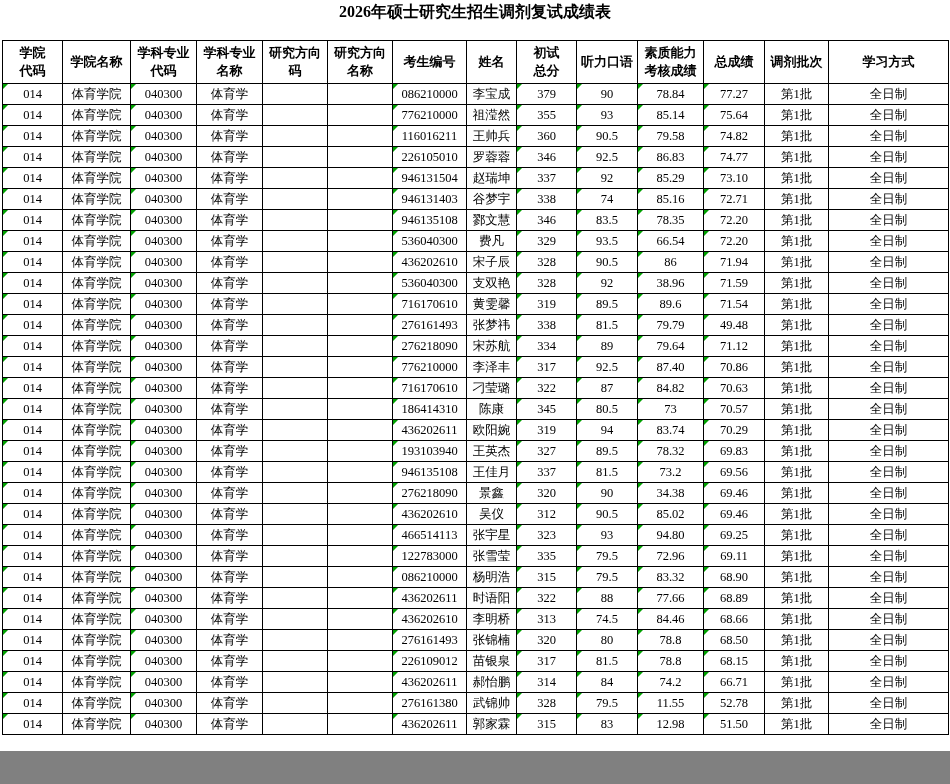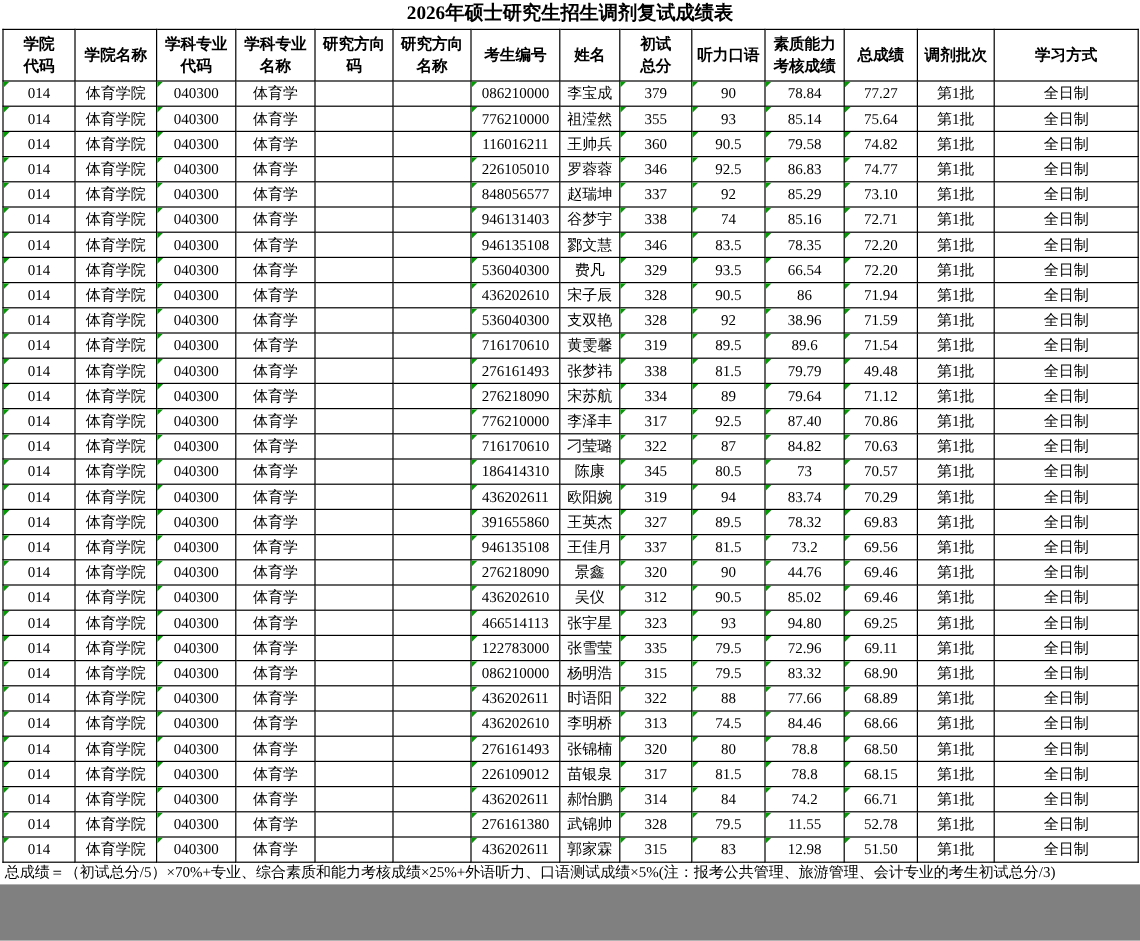--- a/index.html
+++ b/index.html
@@ -10,21 +10,21 @@
     font-family:"Liberation Serif","DejaVu Serif",serif;
     overflow:hidden; position:relative;
   }
   .page { width:950px; height:784px; display:flex; flex-direction:column; }
   .title {
     height:24px; line-height:24px; text-align:center;
     font-weight:bold; font-size:16px; flex:none;
   }
   table {
     border-collapse:collapse; table-layout:fixed;
-    width:946px; margin:0 2px; flex:none;
+    width:946px; margin:16px 2px; flex:none;
     border:1px solid #000;
   }
   th, td {
     border:1px solid #000; text-align:center; vertical-align:middle;
     padding:0 1px; position:relative; overflow:hidden; white-space:nowrap;
   }
   th {
     font-weight:bold; font-size:13px; line-height:1.35;
     height:43px; white-space:pre-line;
   }
@@ -153,21 +153,21 @@
           <td>第1批</td>
           <td>全日制</td>
         </tr>
         <tr>
           <td class="marker">014</td>
           <td>体育学院</td>
           <td class="marker">040300</td>
           <td>体育学</td>
           <td></td>
           <td></td>
-          <td class="marker">848056577</td>
+          <td class="marker">946131504</td>
           <td>赵瑞坤</td>
           <td class="marker">337</td>
           <td class="marker">92</td>
           <td class="marker">85.29</td>
           <td class="marker">73.10</td>
           <td>第1批</td>
           <td>全日制</td>
         </tr>
         <tr>
           <td class="marker">014</td>
@@ -361,21 +361,21 @@
           <td>第1批</td>
           <td>全日制</td>
         </tr>
         <tr>
           <td class="marker">014</td>
           <td>体育学院</td>
           <td class="marker">040300</td>
           <td>体育学</td>
           <td></td>
           <td></td>
-          <td class="marker">391655860</td>
+          <td class="marker">193103940</td>
           <td>王英杰</td>
           <td class="marker">327</td>
           <td class="marker">89.5</td>
           <td class="marker">78.32</td>
           <td class="marker">69.83</td>
           <td>第1批</td>
           <td>全日制</td>
         </tr>
         <tr>
           <td class="marker">014</td>
@@ -397,21 +397,21 @@
           <td class="marker">014</td>
           <td>体育学院</td>
           <td class="marker">040300</td>
           <td>体育学</td>
           <td></td>
           <td></td>
           <td class="marker">276218090</td>
           <td>景鑫</td>
           <td class="marker">320</td>
           <td class="marker">90</td>
-          <td class="marker">44.76</td>
+          <td class="marker">34.38</td>
           <td class="marker">69.46</td>
           <td>第1批</td>
           <td>全日制</td>
         </tr>
         <tr>
           <td class="marker">014</td>
           <td>体育学院</td>
           <td class="marker">040300</td>
           <td>体育学</td>
           <td></td>
@@ -581,15 +581,14 @@
           <td class="marker">315</td>
           <td class="marker">83</td>
           <td class="marker">12.98</td>
           <td class="marker">51.50</td>
           <td>第1批</td>
           <td>全日制</td>
         </tr>
       </tbody>
   </table>
 
-  <div class="footnote">总成绩＝（初试总分/5）×70%+专业、综合素质和能力考核成绩×25%+外语听力、口语测试成绩×5%(注：报考公共管理、旅游管理、会计专业的考生初试总分/3)</div>
   <div class="gray-bar"></div>
 </div>
 
 </body></html>

